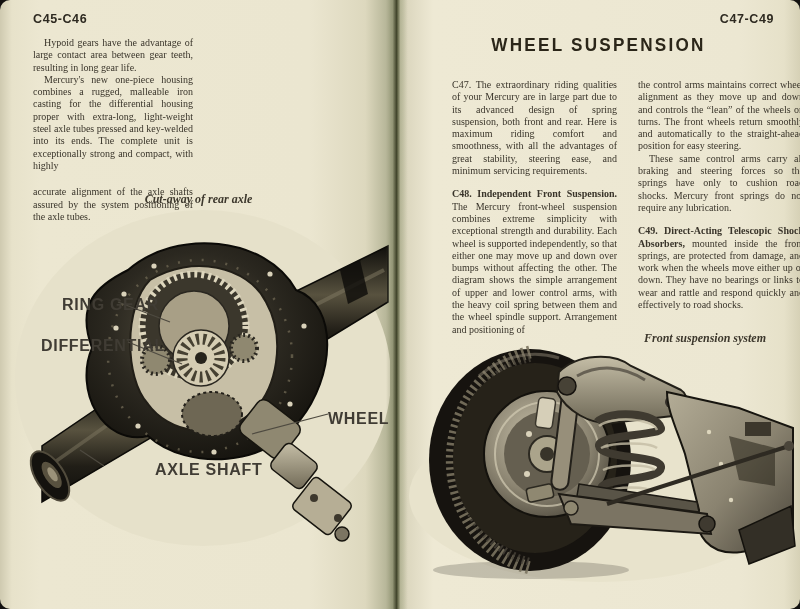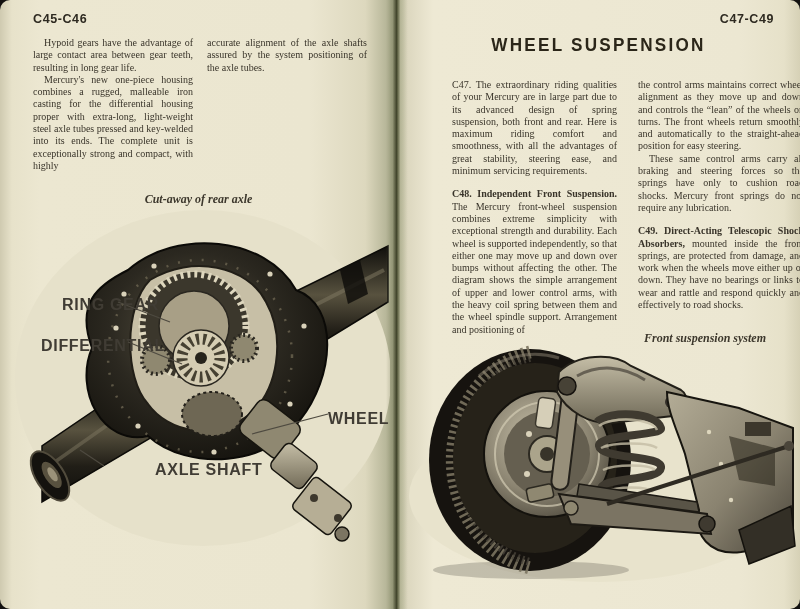--- a/index.html
+++ b/index.html
@@ -33,21 +33,21 @@
 </style>
 </head>
 <body>
 
 <div class="stage">
 <div class="spread">
 
   <div class="page page-left">
     <div class="hdr" style="left:33px;top:12px;text-align:right;">C45-C46</div>
 
-    <div class="cols" style="left:33px;top:37px;width:334px;gap:14px;">
+    <div class="cols" style="left:33px;top:37px;width:334px;gap:14px;flex-direction:column;">
       <div class="col" style="width:160px;">
         <p class="ind">Hypoid gears have the advantage of large contact area between gear teeth, resulting in long gear life.</p>
         <p class="ind">Mercury's new one-piece housing combines a rugged, malleable iron casting for the differential housing proper with extra-long, light-weight steel axle tubes pressed and key-welded into its ends. The complete unit is exceptionally strong and compact, with highly</p>
       </div>
       <div class="col" style="width:160px;">
         <p>accurate alignment of the axle shafts assured by the system positioning of the axle tubes.</p>
       </div>
     </div>
 
     <div class="caption" style="left:0;right:0;top:192px;text-align:center;">Cut-away of rear axle</div>

